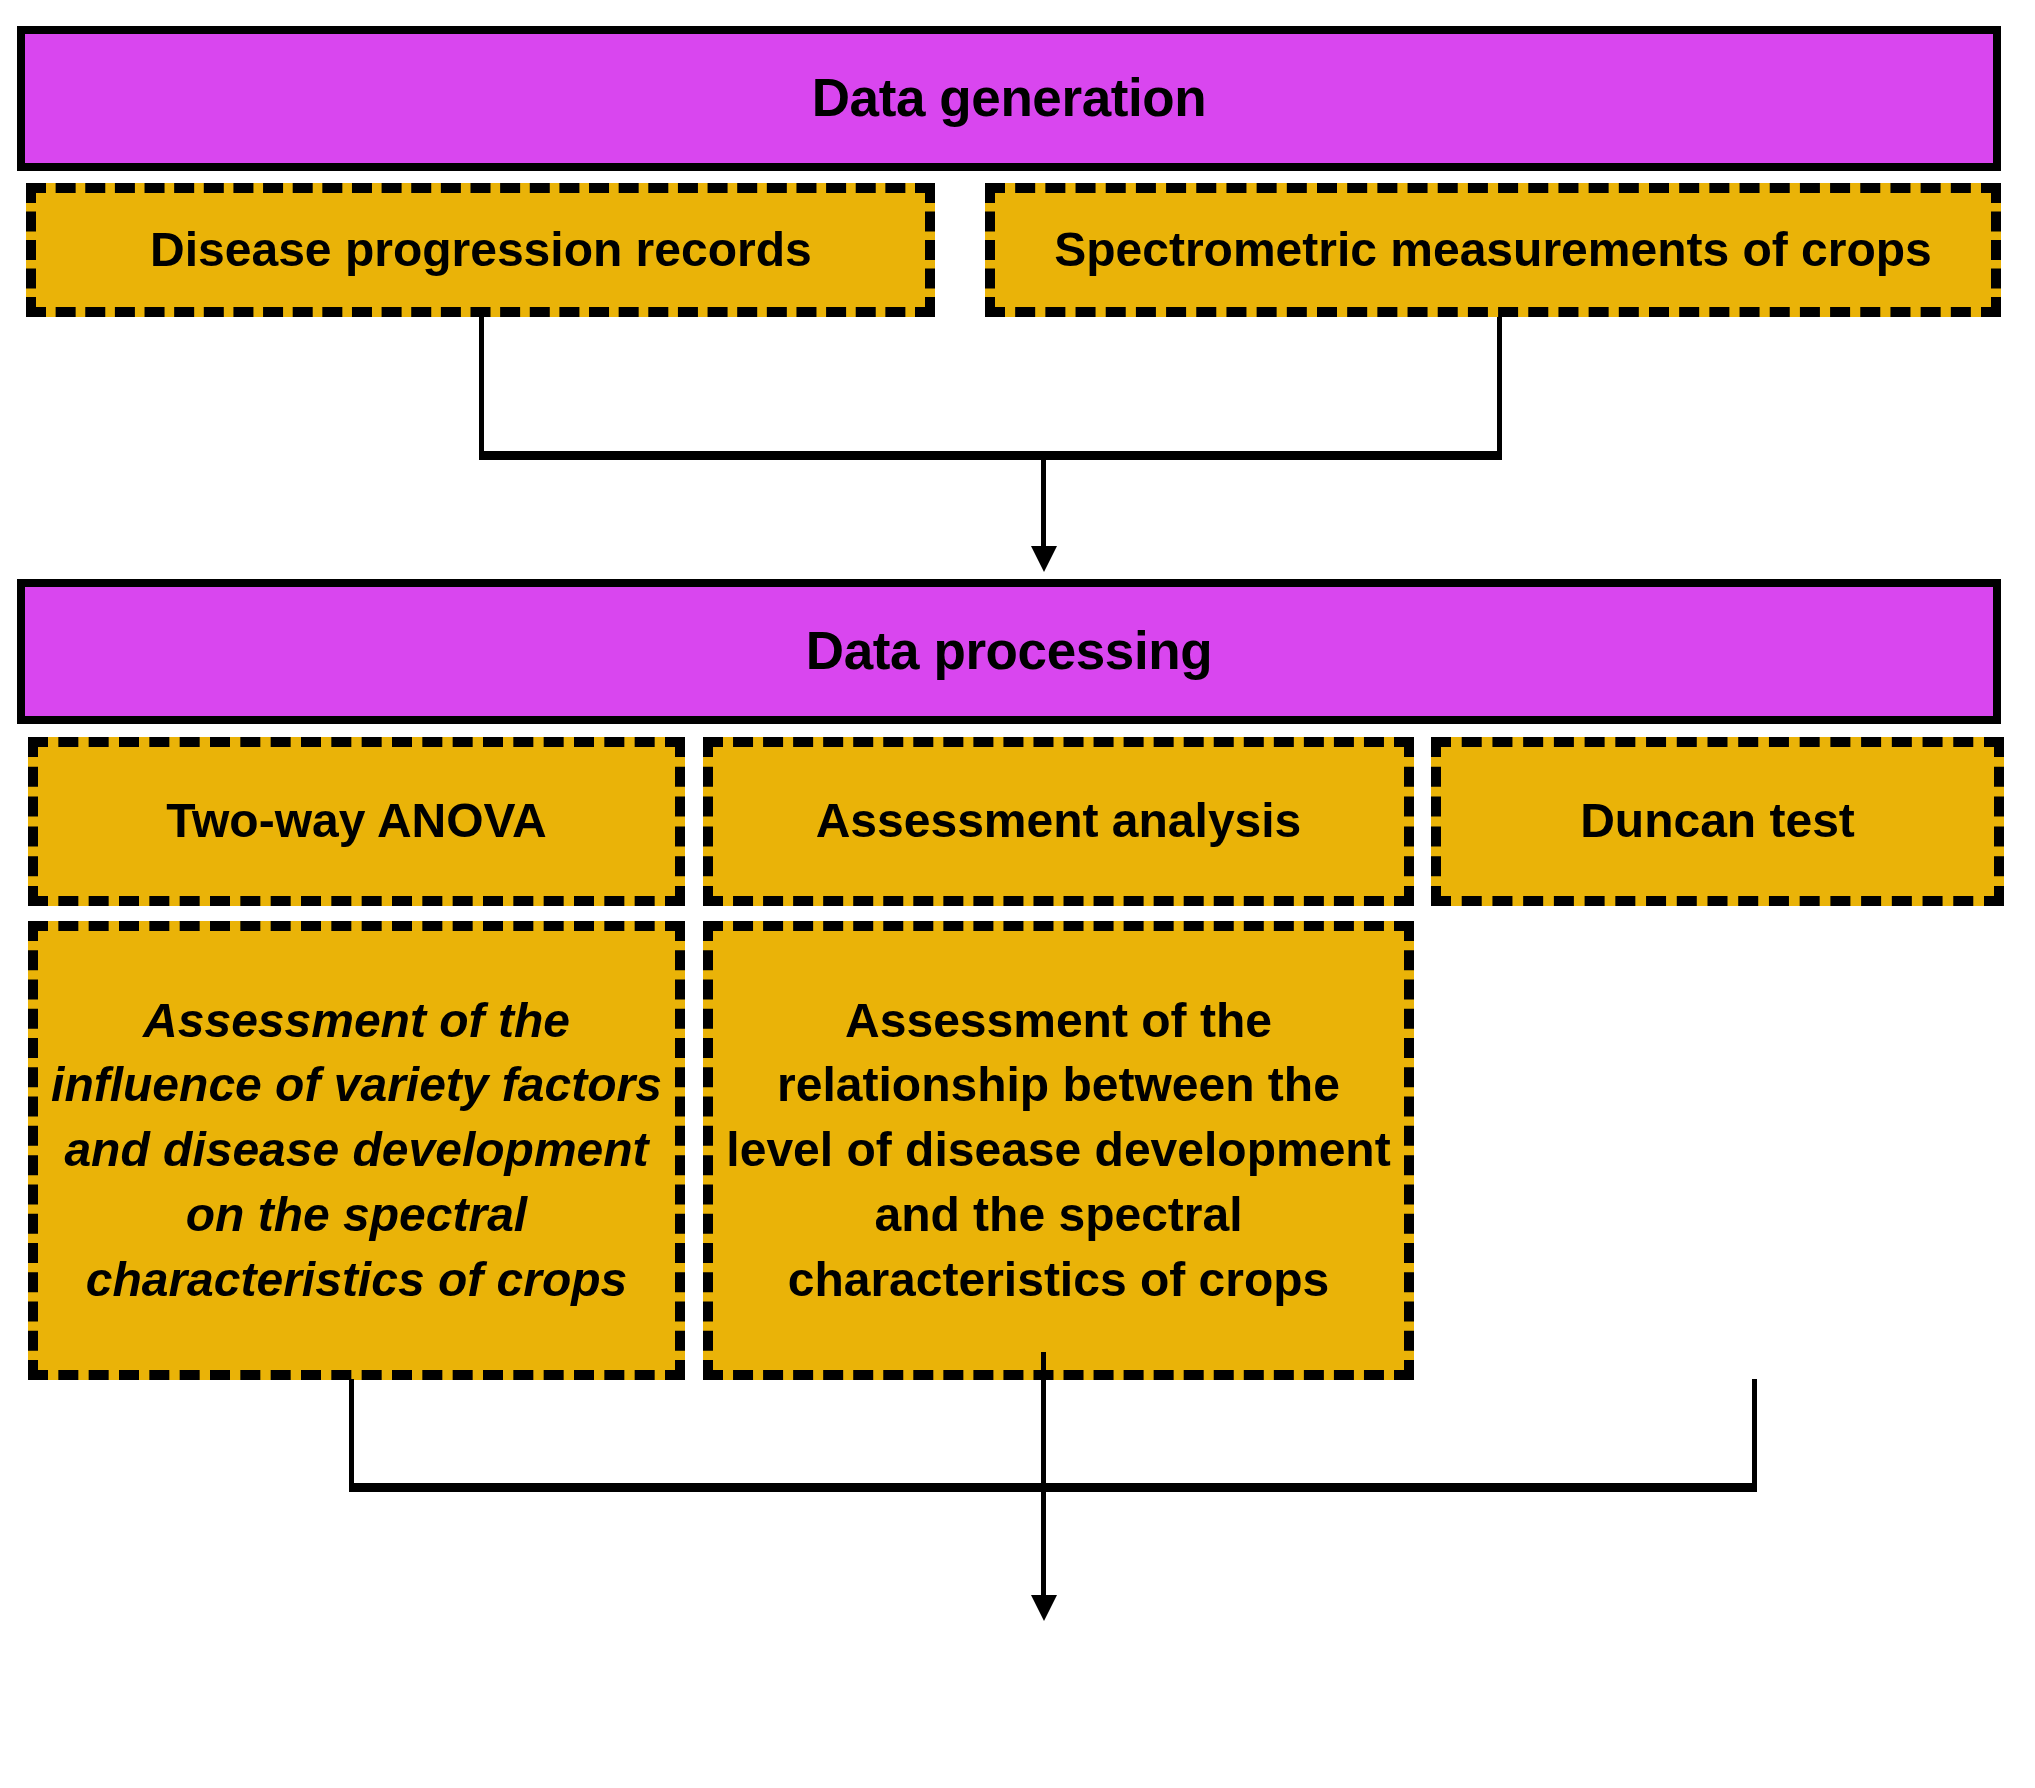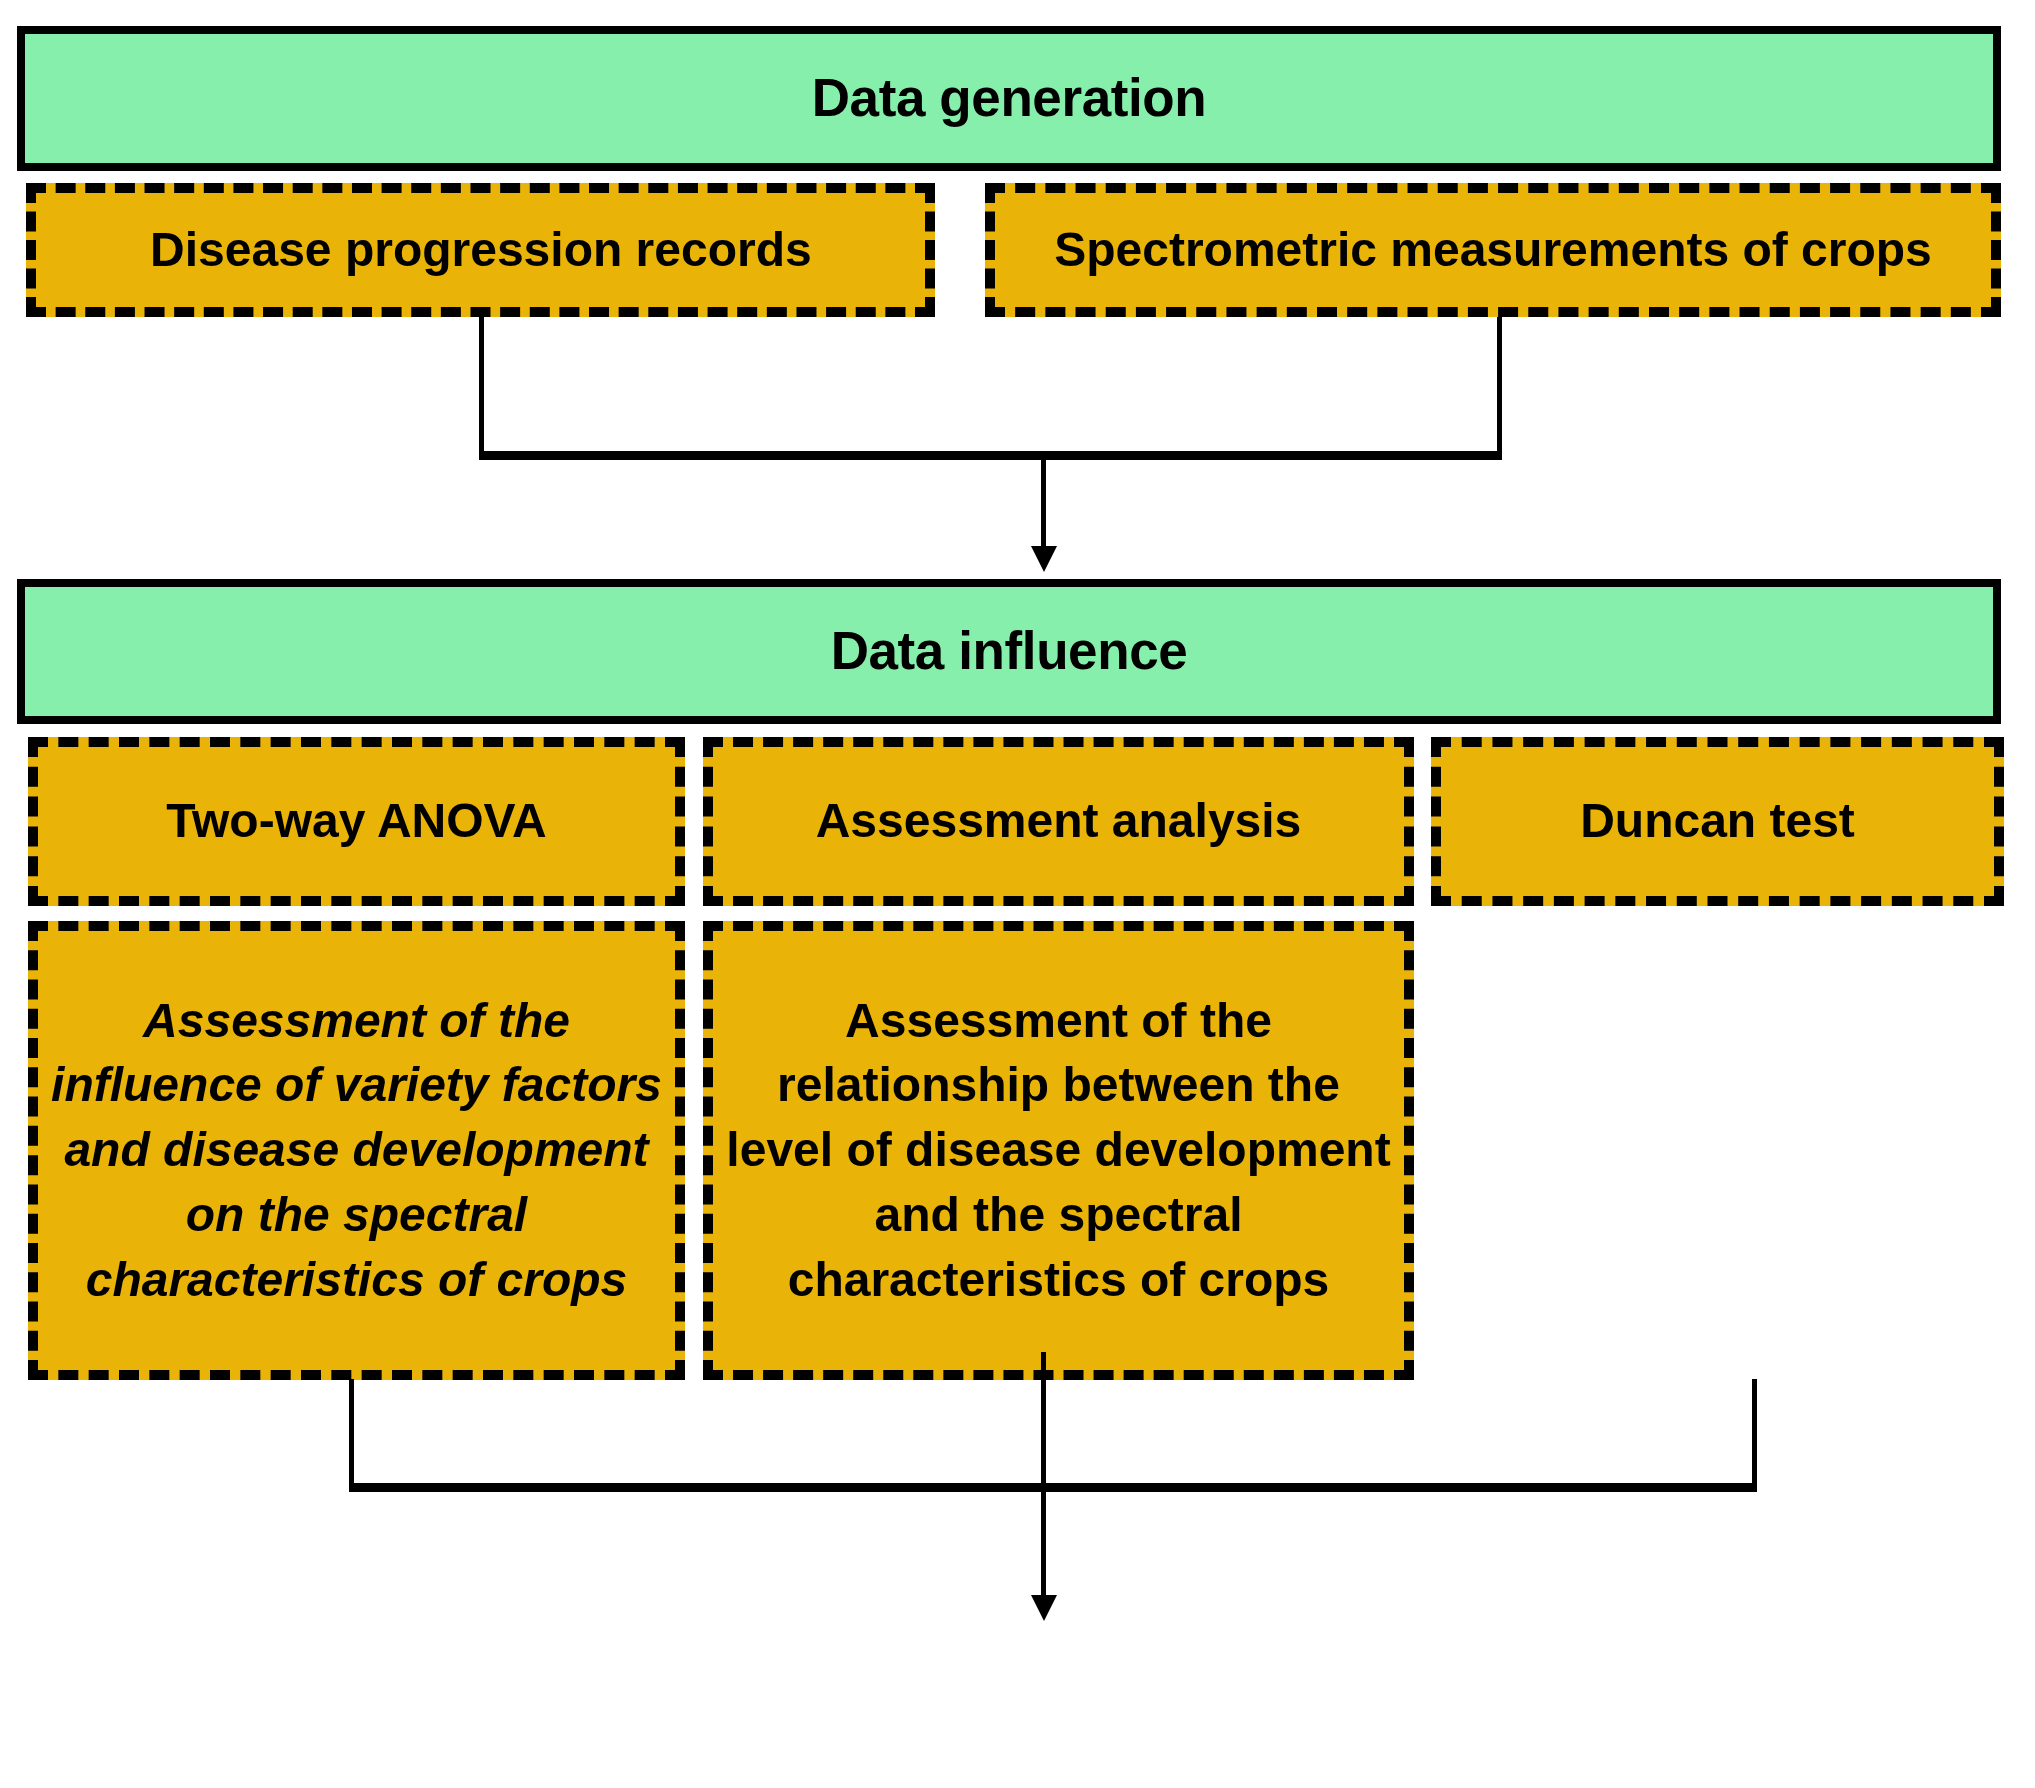--- a/index.html
+++ b/index.html
@@ -16,21 +16,21 @@
     height: 1789px;
     background: #ffffff;
     overflow: hidden;
   }
 
   
   .solid-box {
     position: absolute;
     box-sizing: border-box;
     border: 8.5px solid #000000;
-    background: #86efac;
+    background: #d946ef;
     display: flex;
     align-items: center;
     justify-content: center;
   }
   .solid-box .label {
     font-size: 53px;
     font-weight: 700;
     color: #000000;
     letter-spacing: -0.4px;
     line-height: 1.1;
@@ -100,21 +100,21 @@
     <span class="label">Spectrometric measurements of crops</span>
   </div>
 
   <div class="vline" style="left:479px; top:317px; height:138px;"></div>
   <div class="vline" style="left:1497px; top:317px; height:138px;"></div>
   <div class="hline" style="left:479px; top:451px; width:1023px;"></div>
   <div class="vline" style="left:1041px; top:455px; height:93px;"></div>
   <div class="arrow-head" style="left:1031px; top:546px;"></div>
 
   <div class="solid-box" style="left:17px; top:579px; width:1984px; height:145px;">
-    <span class="label">Data influence</span>
+    <span class="label">Data processing</span>
   </div>
 
   <div class="dashed-box" style="left:28px; top:737px; width:657px; height:169px;">
     <span class="label">Two-way ANOVA</span>
   </div>
 
   <div class="dashed-box" style="left:703px; top:737px; width:711px; height:169px;">
     <span class="label">Assessment analysis</span>
   </div>
 

